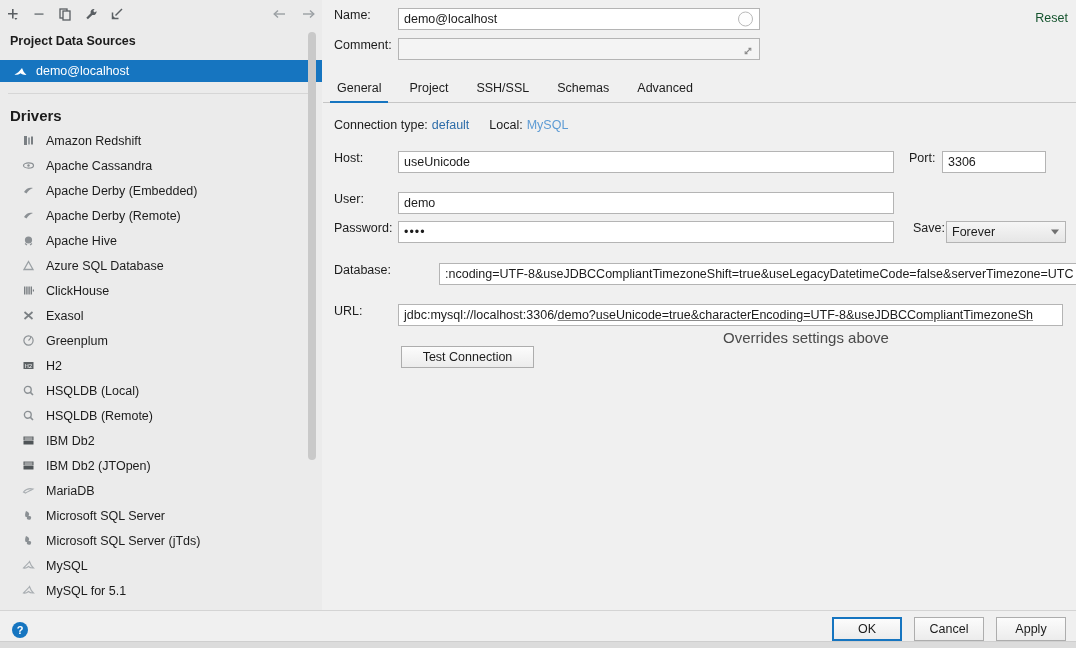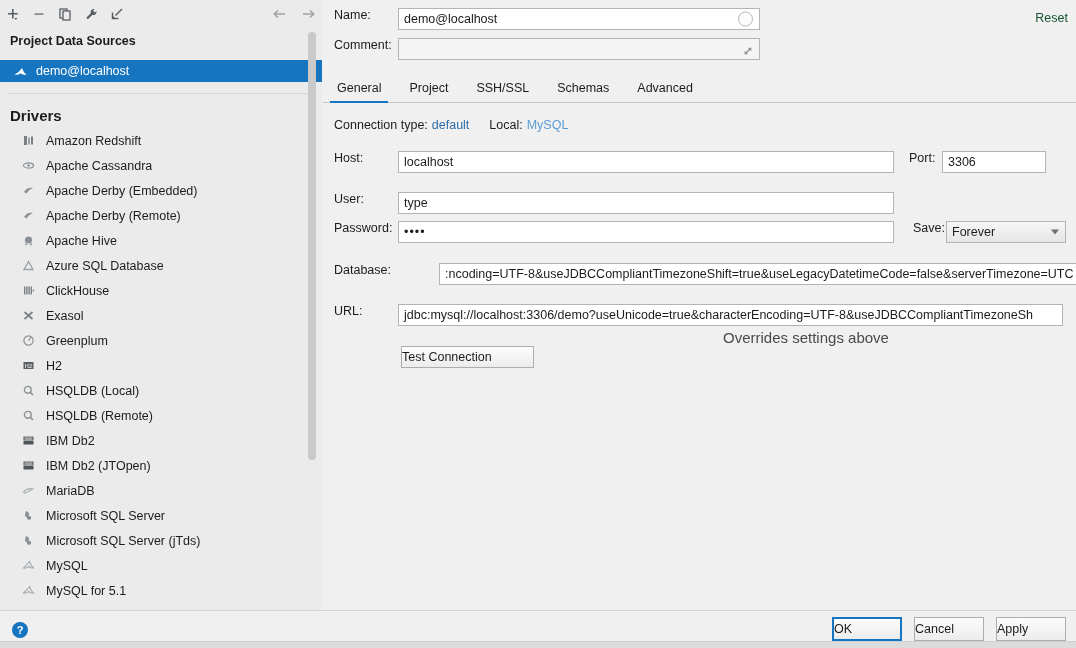--- a/index.html
+++ b/index.html
@@ -263,27 +263,29 @@
 
   .btn {
     box-sizing: border-box;
     border: 1px solid #adadad;
     background: linear-gradient(#fcfcfc, #ececec);
     font-family: "Liberation Sans", sans-serif;
     font-size: 12.5px;
     color: #1c1c1c;
     display: flex;
     align-items: center;
+    justify-content: center;
     cursor: default;
   }
   .btn.focused {
     border: 2px solid #1675c0;
   }
 
   .url-underline {
+    text-decoration: underline;
     text-decoration-color: #8a8a8a;
   }
 
   
   .bottom-bar {
     position: absolute;
     left: 0; top: 610px;
     width: 1076px;
     height: 38px;
     background: #f0f0f0;
@@ -617,34 +619,34 @@
     <div class="conn-line">
       <span>Connection type:</span>
       <span class="link-blue" style="margin-right:16px;">default</span>
       <span>Local:</span>
       <span class="link-blue-light">MySQL</span>
     </div>
 
     <div class="form-row" style="left:11px; top:151px;">
       <span class="lbl" style="width:64px;">Host:</span>
       <div class="tfield" style="width:496px;">
-        <span>localhost</span>
+        <span>useUnicode</span>
       </div>
     </div>
     <div class="form-row" style="left:586px; top:151px;">
       <span class="lbl" style="width:33px;">Port:</span>
       <div class="tfield" style="width:104px;">
         <span>3306</span>
       </div>
     </div>
 
     <div class="form-row" style="left:11px; top:192px;">
       <span class="lbl" style="width:64px;">User:</span>
       <div class="tfield" style="width:496px;">
-        <span>type</span>
+        <span>demo</span>
       </div>
     </div>
 
     <div class="form-row" style="left:11px; top:221px;">
       <span class="lbl" style="width:64px;">Password:</span>
       <div class="tfield" style="width:496px; letter-spacing:1px;">
         <span>••••</span>
       </div>
     </div>
     <div class="form-row" style="left:590px; top:221px;">

